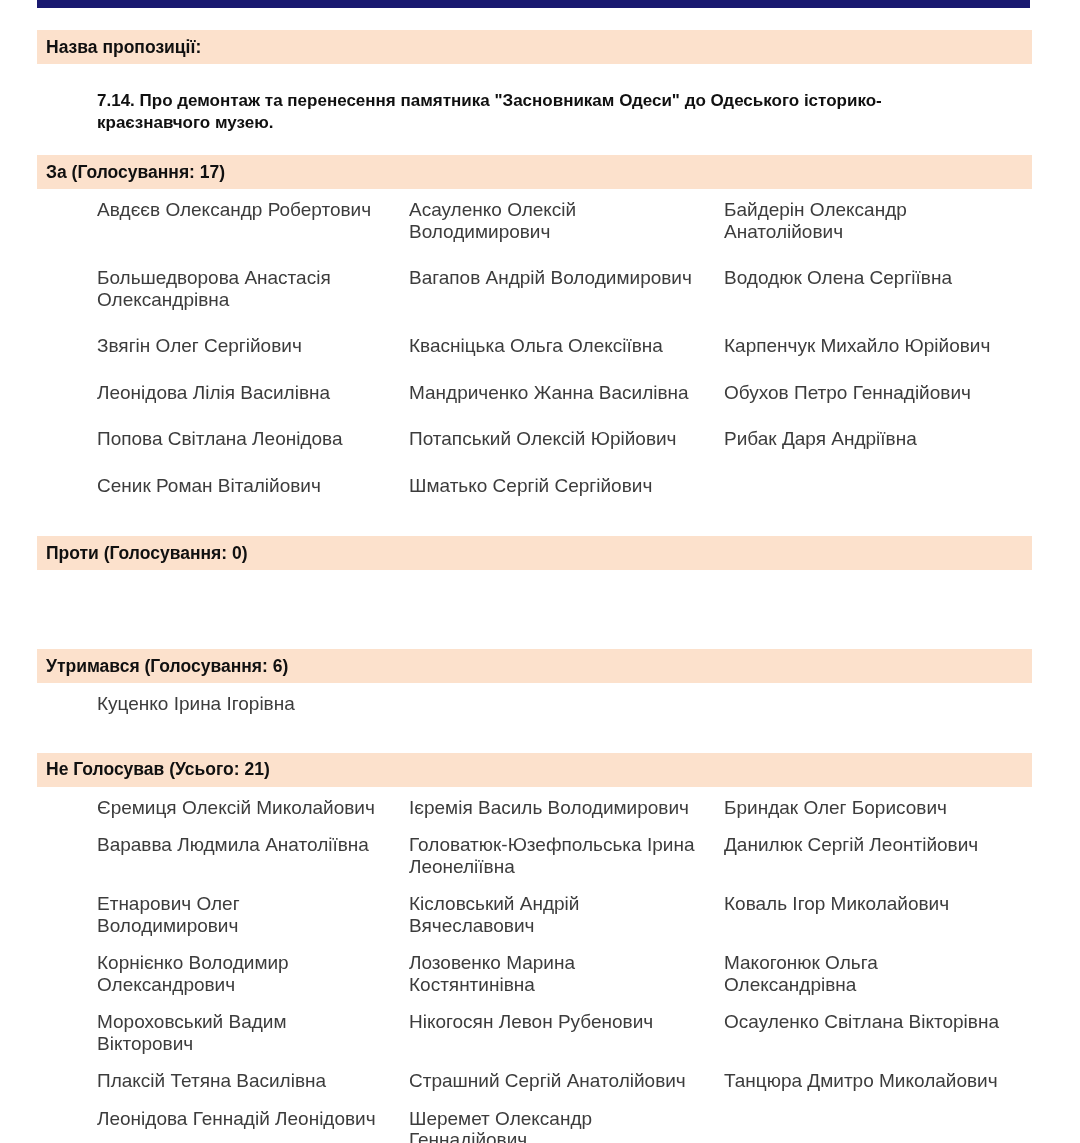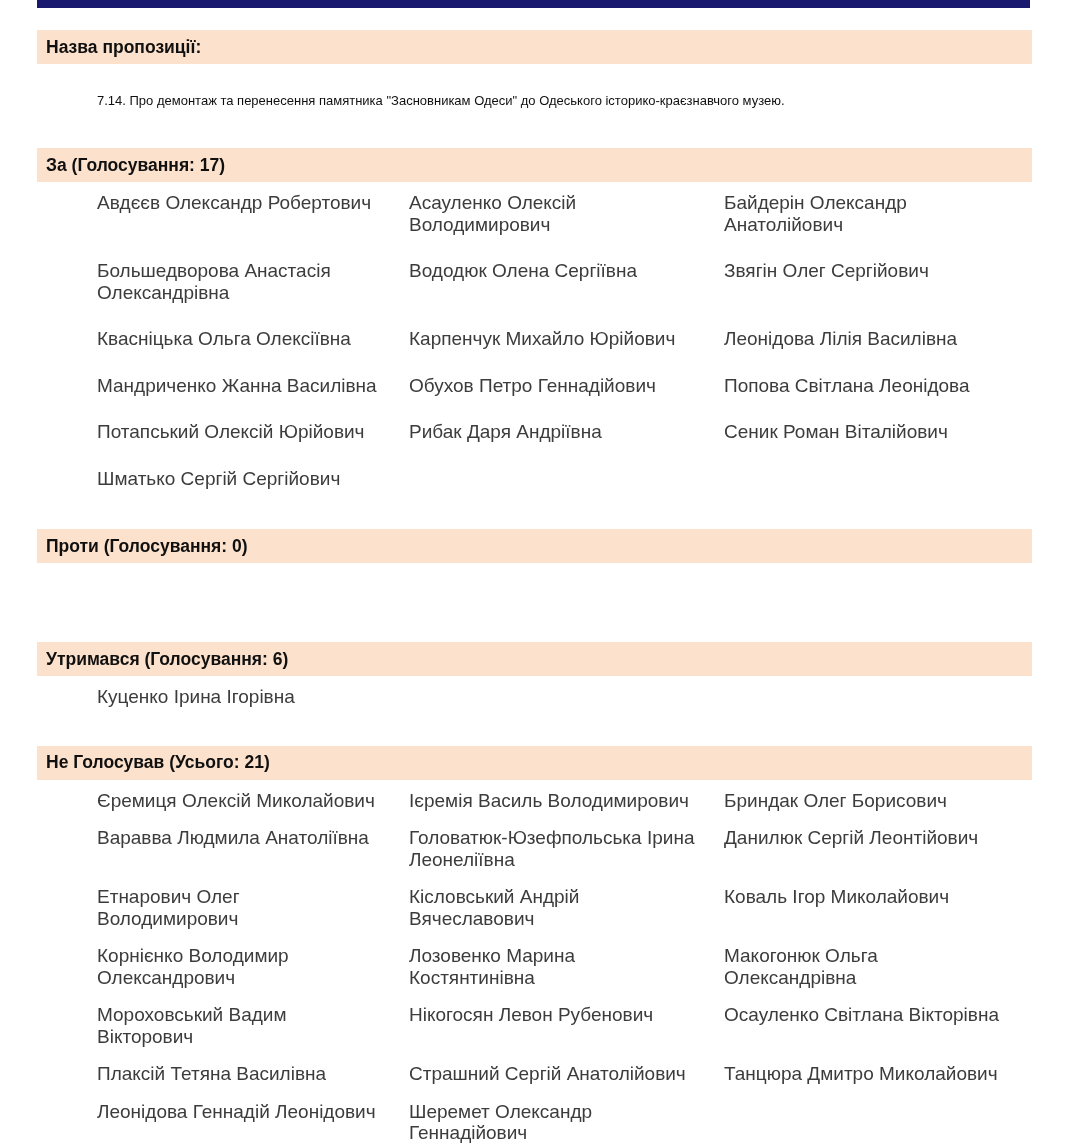--- a/index.html
+++ b/index.html
@@ -33,26 +33,26 @@
     font-weight: 700;
     font-size: 17.5px;
     color: #101010;
   }
   .band--proposal {
     margin-top: 22px;
   }
   .proposal-text {
     margin: 26px 0 16px 60px;
     max-width: 790px;
-    font-weight: 400;
-    font-size: 13px;
+    font-weight: 700;
+    font-size: 17px;
     line-height: 22px;
     color: #101010;
   }
-  .section-0 { margin-top: 36px; }
+  .section-0 { margin-top: 21px; }
   .section-1 { margin-top: 40px; }
   .section-2 { margin-top: 69px; }
   .section-3 { margin-top: 38px; }
   .names-grid {
     margin: 10px 0 0 60px;
     display: grid;
     grid-template-columns: 312px 315px 308px;
     row-gap: 16px;
     font-size: 19px;
     line-height: 21.5px;
@@ -78,20 +78,21 @@
   <div id="sections">
       <div class="section section-0">
         <div class="band">
           <span>За (Голосування: 17)</span>
         </div>
         <div class="names-grid">
           <div class="name-cell">Авдєєв Олександр Робертович</div>
           <div class="name-cell">Асауленко Олексій Володимирович</div>
           <div class="name-cell">Байдерін Олександр Анатолійович</div>
           <div class="name-cell">Большедворова Анастасія Олександрівна</div>
+          <div class="name-cell">Вагапов Андрій Володимирович</div>
           <div class="name-cell">Вододюк Олена Сергіївна</div>
           <div class="name-cell">Звягін Олег Сергійович</div>
           <div class="name-cell">Квасніцька Ольга Олексіївна</div>
           <div class="name-cell">Карпенчук Михайло Юрійович</div>
           <div class="name-cell">Леонідова Лілія Василівна</div>
           <div class="name-cell">Мандриченко Жанна Василівна</div>
           <div class="name-cell">Обухов Петро Геннадійович</div>
           <div class="name-cell">Попова Світлана Леонідова</div>
           <div class="name-cell">Потапський Олексій Юрійович</div>
           <div class="name-cell">Рибак Даря Андріївна</div>

